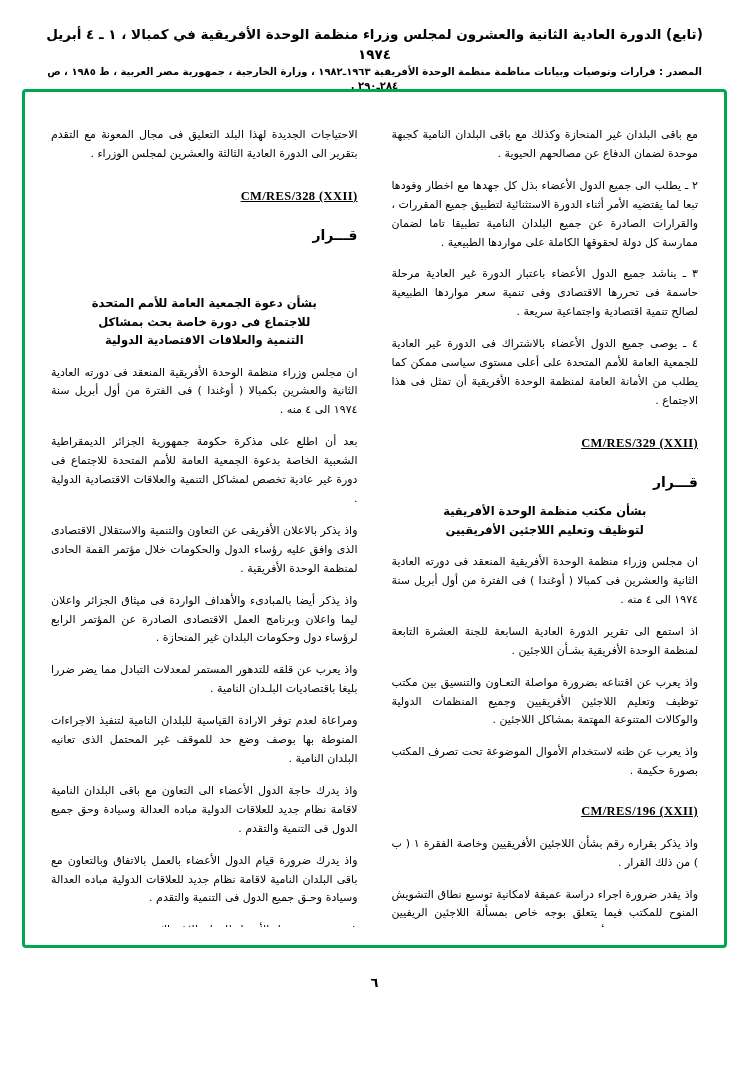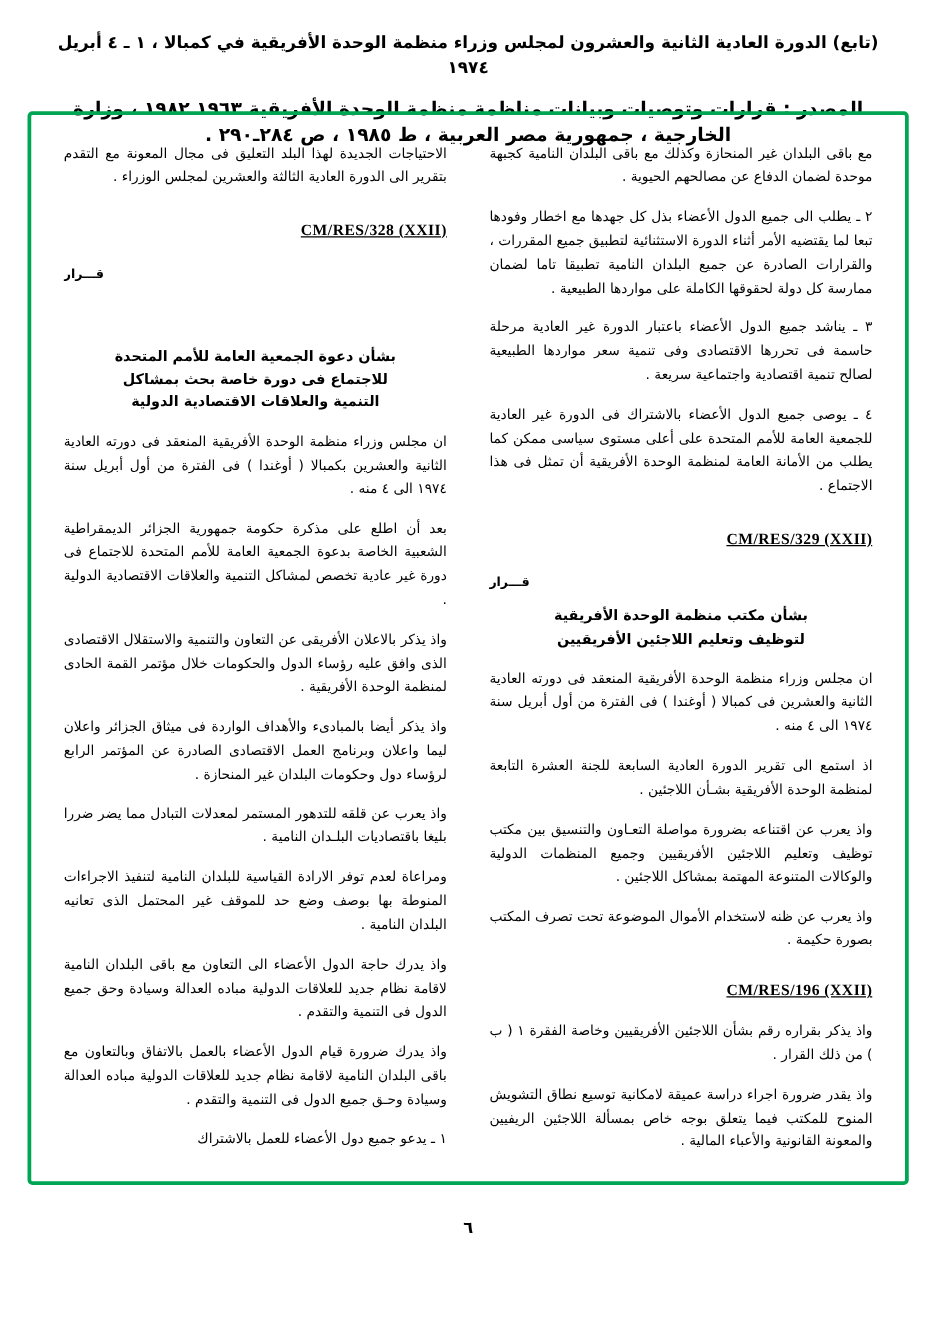--- a/index.html
+++ b/index.html
@@ -28,25 +28,25 @@
     padding: 24px 30px 0 30px;
   }
   .header-title {
     font-size: 13.5px;
     font-weight: bold;
     line-height: 1.5;
     direction: rtl;
     letter-spacing: 0px;
   }
   .header-source {
-    font-size: 15px;
+    font-size: 10px;
     font-weight: bold;
     line-height: 1.4;
     direction: rtl;
-    margin-top: 12px;
+    margin-top: 0;
   }
   
   .frame {
     position: absolute;
     top: 89px;
     right: 22px;
     left: 22px;
     bottom: 66px;
     border: 3px solid #00a651;
     border-radius: 4px;
@@ -70,37 +70,37 @@
     overflow: hidden;
   }
   .col-right { padding-left: 4px; }
   .col-left  { padding-right: 4px; }
 
   p.para {
     margin: 0 0 13px 0;
     text-align: justify;
     text-justify: inter-word;
   }
-  p.para.first { margin-top: 0; }
+  p.para.first { margin-top: 12px; }
 
   .res-code {
     font-family: "Liberation Serif", serif;
     font-size: 12.5px;
     font-weight: bold;
     direction: ltr;
     text-align: right;
     margin: 22px 0 16px 0;
     letter-spacing: 0.4px;
     text-decoration: underline;
   }
   .res-code.tight { margin-top: 20px; margin-bottom: 12px; }
 
   .res-word {
-    text-align: left;
-    font-size: 10px;
+    text-align: right;
+    font-size: 14px;
     font-weight: bold;
     margin: 6px 0 8px 0;
     letter-spacing: 2px;
   }
   .res-subject {
     text-align: center;
     font-size: 11.5px;
     font-weight: bold;
     line-height: 1.6;
     margin: 0 0 14px 0;

